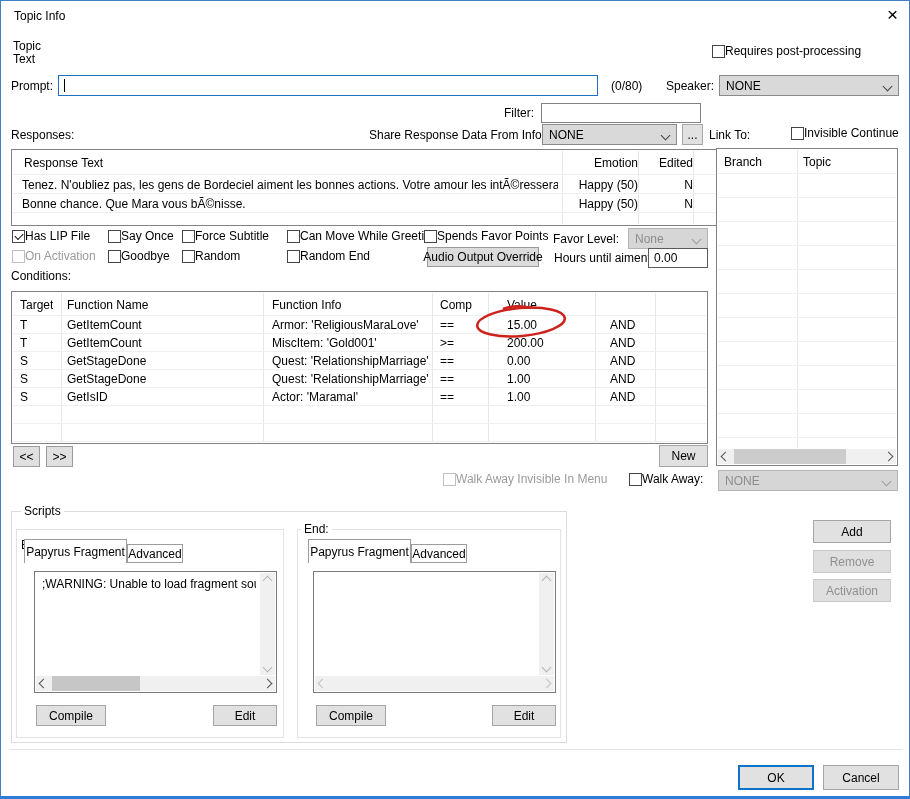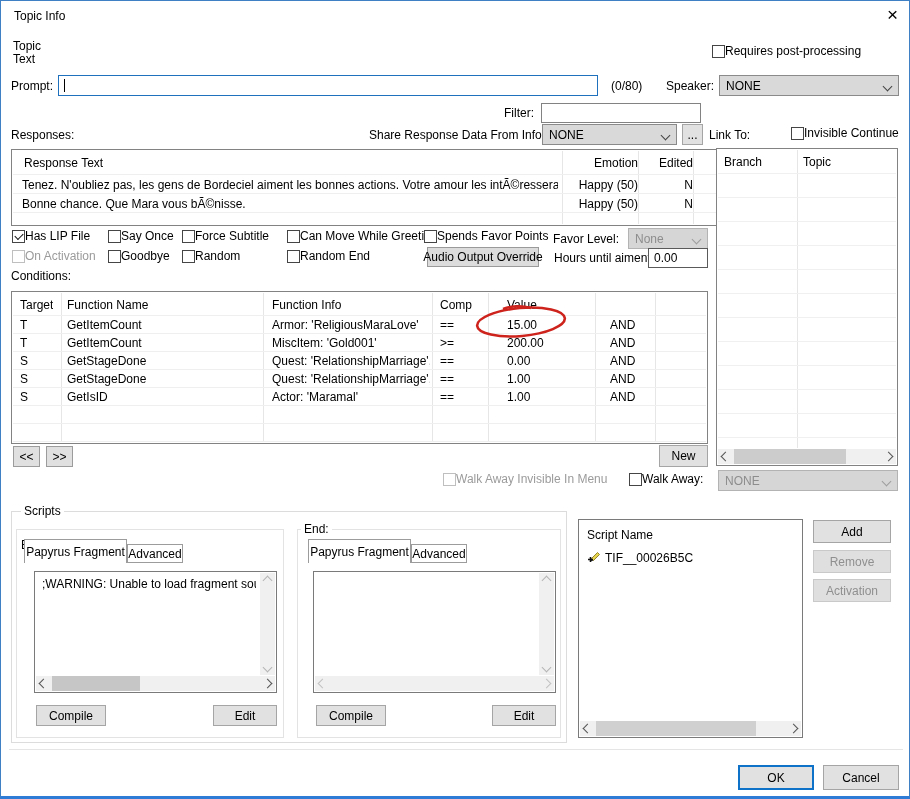--- a/index.html
+++ b/index.html
@@ -293,38 +293,20 @@
           <span class="chv left"></span>
         </span>
       <span class="arrow" style="right:0">
           <span class="chv right"></span>
         </span>
     </div>
   </div>
   <div class="btn" style="left:315px;top:704px;width:70px;height:21px">Compile</div>
   <div class="btn" style="left:491px;top:704px;width:64px;height:21px">Edit</div>
 
-  <div class="panel" style="left:577px;top:518px;width:225px;height:219px;border-color:#7a7a7a">
-    <div class="cell" style="left:8px;top:8px">Script Name</div>
-    <svg class="abs" style="left:8px;top:29px" width="14" height="14" viewBox="0 0 14 14">
-      <path d="M4.5 9.5 L10.5 3.5 L12.5 5.5 L6.5 11.5 Z" fill="#e6d44f" stroke="#8a7a20" stroke-width="0.9"></path>
-      <path d="M4.5 9.5 L3.4 12.4 L6.5 11.5 Z" fill="#2b2b2b"></path>
-      <path d="M1 10.5 h5 M3.5 8 v5" stroke="#111" stroke-width="1.6" fill="none"></path>
-    </svg>
-    <div class="cell" style="left:26px;top:31px">TIF__00026B5C</div>
-    <div class="sb" style="left:1px;right:1px;bottom:1px;height:15px">
-      <span class="arrow" style="left:0">
-          <span class="chv left"></span>
-        </span>
-      <span class="arrow" style="right:0">
-          <span class="chv right"></span>
-        </span>
-      <div class="thumb" style="left:16px;width:160px;background:#d0d0d0"></div>
-    </div>
-  </div>
   <div class="btn" style="left:812px;top:519px;width:78px;height:23px">Add</div>
   <div class="btn disabled" style="left:812px;top:549px;width:78px;height:23px">Remove</div>
   <div class="btn disabled" style="left:812px;top:578px;width:78px;height:23px">Activation</div>
 
   <div class="abs" style="left:8px;top:748px;width:894px;height:1px;background:#e5e5e5"></div>
   <div class="btn default" style="left:737px;top:764px;width:76px;height:25px">OK</div>
   <div class="btn" style="left:822px;top:764px;width:76px;height:25px">Cancel</div>
 
 </div>
 

